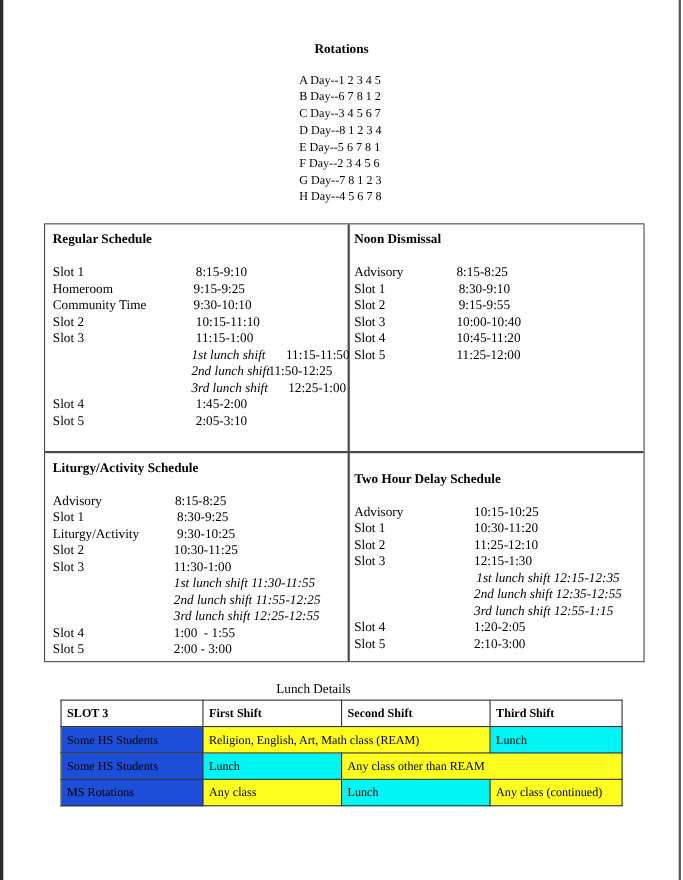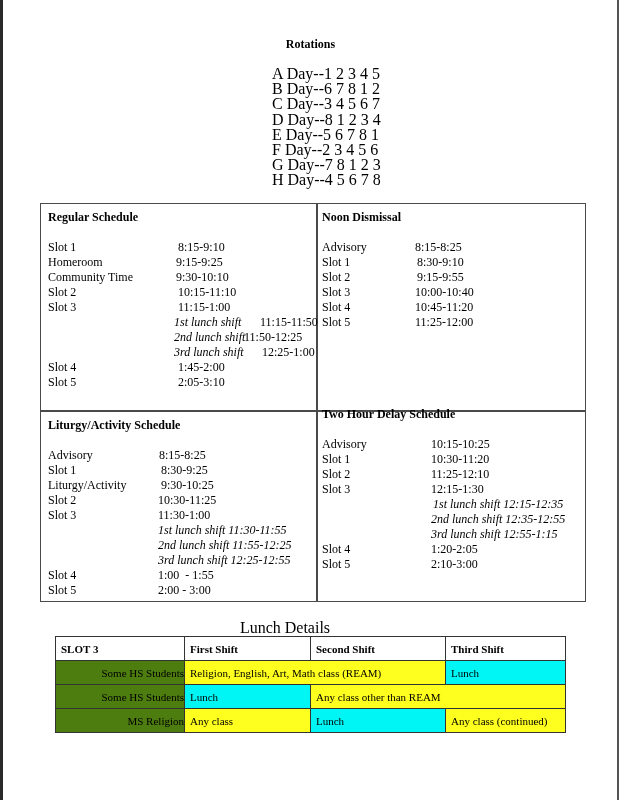--- a/index.html
+++ b/index.html
@@ -11,52 +11,52 @@
     }
     .page-edge-left { position: absolute; left: 0; top: 0; width: 3px; height: 800px; background: #2a2a2a; }
     .page-edge-right { position: absolute; left: 617px; top: 0; width: 2px; height: 800px; background: #555; }
 
     .rot-title {
       position: absolute; left: 0; width: 621px; top: 37px;
       text-align: center; font-weight: bold; font-size: 12px;
     }
     .rot-list {
       position: absolute; left: 272px; top: 66px;
-      font-size: 16px; line-height: 15.2px;
+      font-size: 11px; line-height: 15.2px;
     }
 
     .sched-box {
       position: absolute; left: 40px; top: 203px; width: 544px; height: 397px;
       border: 1.5px solid #4a4a4a;
     }
     .vdiv { position: absolute; left: 275px; top: 0; width: 1.5px; height: 397px; background: #4a4a4a; }
     .hdiv { position: absolute; left: 0; top: 206px; width: 544px; height: 2px; background: #4a4a4a; }
 
     .panel { position: absolute; font-size: 12px; }
     .panel-title { font-weight: bold; position: absolute; left: 0; top: 0; white-space: nowrap; }
     .row { position: absolute; left: 0; white-space: nowrap; height: 15px; }
     .row .lbl { position: absolute; left: 0; }
     .row .time { position: absolute; }
     .row .it { font-style: italic; position: absolute; }
     .row .time2 { position: absolute; }
 
     .lunch-caption {
       position: absolute; left: 0; width: 570px; top: 619px;
-      text-align: center; font-size: 16px;
+      text-align: center; font-size: 12px;
     }
     table.lunch {
       position: absolute; left: 55px; top: 636px;
       border-collapse: collapse; font-size: 11px;
     }
     table.lunch td {
       border: 1px solid #333; height: 23px; padding: 0 0 0 5px;
       vertical-align: middle; white-space: nowrap;
     }
     table.lunch tr.head td { font-weight: bold; background: #fff; }
-    .c-white { background: #4d7c0f; text-align: right; }
+    .c-white { background: #1d4ed8; }
     .c-yellow { background: #ffff1f; margin-left: 41px; }
     .c-cyan { background: #00f5f5; }
   </style>
 </head>
 <body>
 
 <div class="page-edge-left"></div>
 <div class="page-edge-right"></div>
 
 <div class="rot-title">Rotations</div>
@@ -181,21 +181,21 @@
     <div class="row" style="top:150px;">
         <span class="lbl">Slot 4</span>
         <span class="time" style="left:110px; white-space:pre;">1:00  - 1:55</span>
       </div>
     <div class="row" style="top:165px;">
         <span class="lbl">Slot 5</span>
         <span class="time" style="left:110px;">2:00 - 3:00</span>
       </div>
   </div>
 
-  <div class="panel" style="left:281px; top:203px; width:260px; height:180px;">
+  <div class="panel" style="left:281px; top:224px; width:260px; height:180px;">
     <div class="panel-title">Two Hour Delay Schedule</div>
     <div class="row" style="top:30px;">
         <span class="lbl">Advisory</span>
         <span class="time" style="left:109px;">10:15-10:25</span>
       </div>
     <div class="row" style="top:45px;">
         <span class="lbl">Slot 1</span>
         <span class="time" style="left:109px;">10:30-11:20</span>
       </div>
     <div class="row" style="top:60px;">
@@ -240,19 +240,19 @@
     <td class="c-white">Some HS Students</td>
     <td class="c-yellow" colspan="2">Religion, English, Art, Math class (REAM)</td>
     <td class="c-cyan">Lunch</td>
   </tr>
   <tr>
     <td class="c-white">Some HS Students</td>
     <td class="c-cyan">Lunch</td>
     <td class="c-yellow" colspan="2">Any class other than REAM</td>
   </tr>
   <tr>
-    <td class="c-white">MS Religion</td>
+    <td class="c-white">MS Rotations</td>
     <td class="c-yellow">Any class</td>
     <td class="c-cyan">Lunch</td>
     <td class="c-yellow">Any class (continued)</td>
   </tr>
 </tbody>
   </table>
 
 </body></html>

